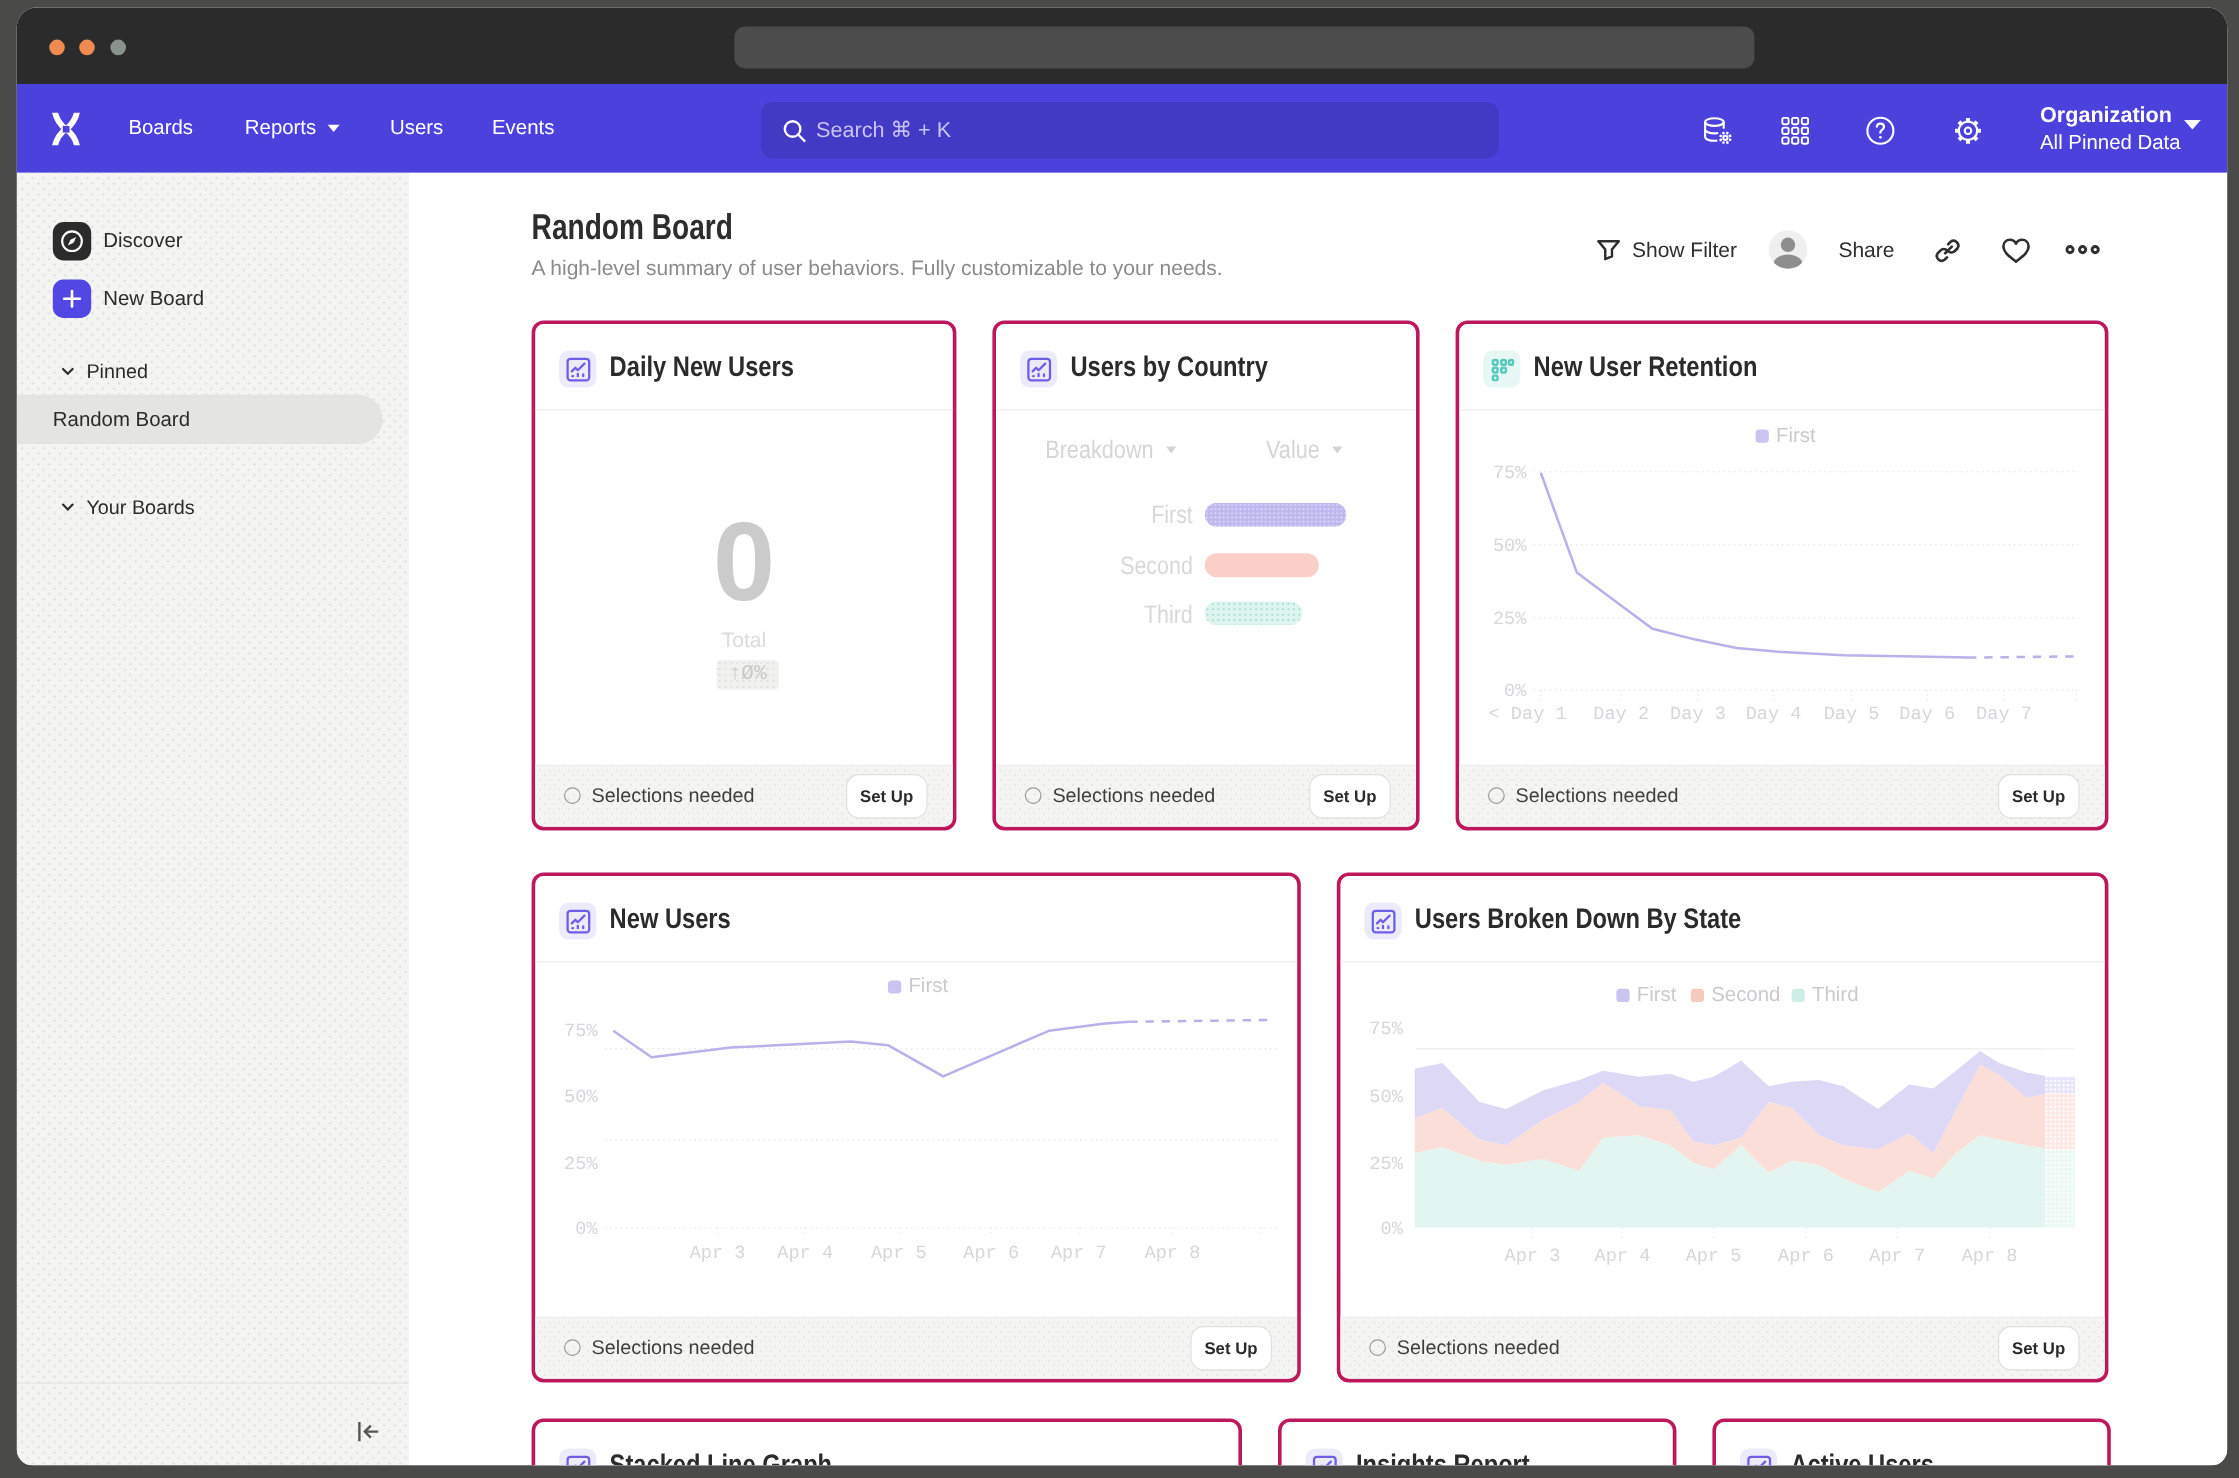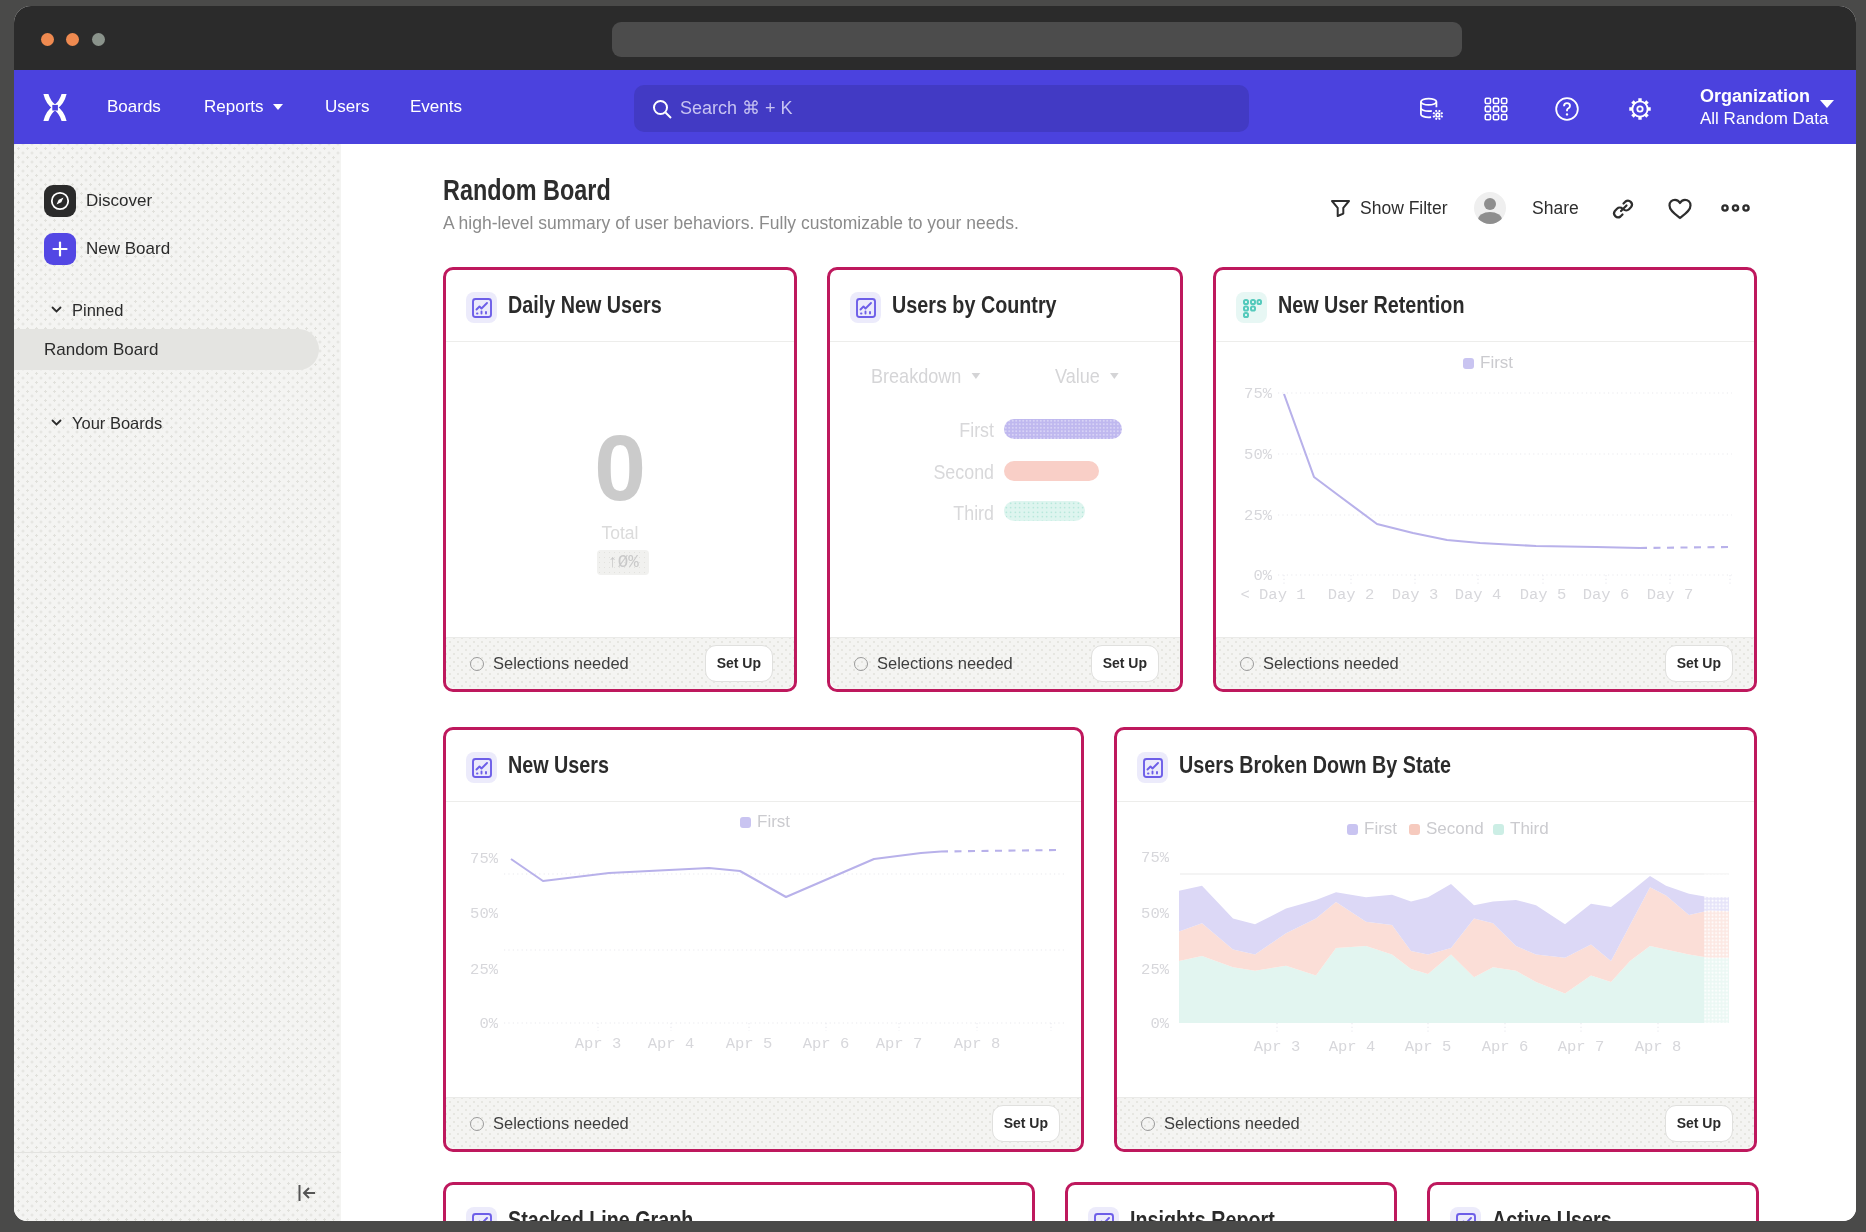--- a/index.html
+++ b/index.html
@@ -125,21 +125,21 @@
       <line x1="20.5" y1="20.5" x2="23.1" y2="23.1" stroke-width="3.6"></line>
       <line x1="15.0" y1="22.8" x2="15.0" y2="26.5" stroke-width="3.6"></line>
       <line x1="9.5" y1="20.5" x2="6.9" y2="23.1" stroke-width="3.6"></line>
       <line x1="7.2" y1="15.0" x2="3.5" y2="15.0" stroke-width="3.6"></line>
       <line x1="9.5" y1="9.5" x2="6.9" y2="6.9" stroke-width="3.6"></line>
       <line x1="15.0" y1="7.2" x2="15.0" y2="3.5" stroke-width="3.6"></line>
       <line x1="20.5" y1="9.5" x2="23.1" y2="6.9" stroke-width="3.6"></line>
     </svg>
     <div class="org">
         <div class="o1">Organization</div>
-        <div class="o2">All Random Data</div>
+        <div class="o2">All Pinned Data</div>
       </div>
     <div class="orgcaret"></div>
   </div>
   <div class="sidebar">
     <div class="srow" style="top:85px;">
       <div class="sicon" style="background:#5347e4;">
         <svg style="position:absolute;left:7px;top:7px;width:18px;height:18px" viewBox="0 0 18 18" stroke="#fff" stroke-width="2.2" stroke-linecap="round">
           <line x1="9" y1="2.5" x2="9" y2="15.5"></line>
             <line x1="2.5" y1="9" x2="15.5" y2="9"></line>
         </svg>

